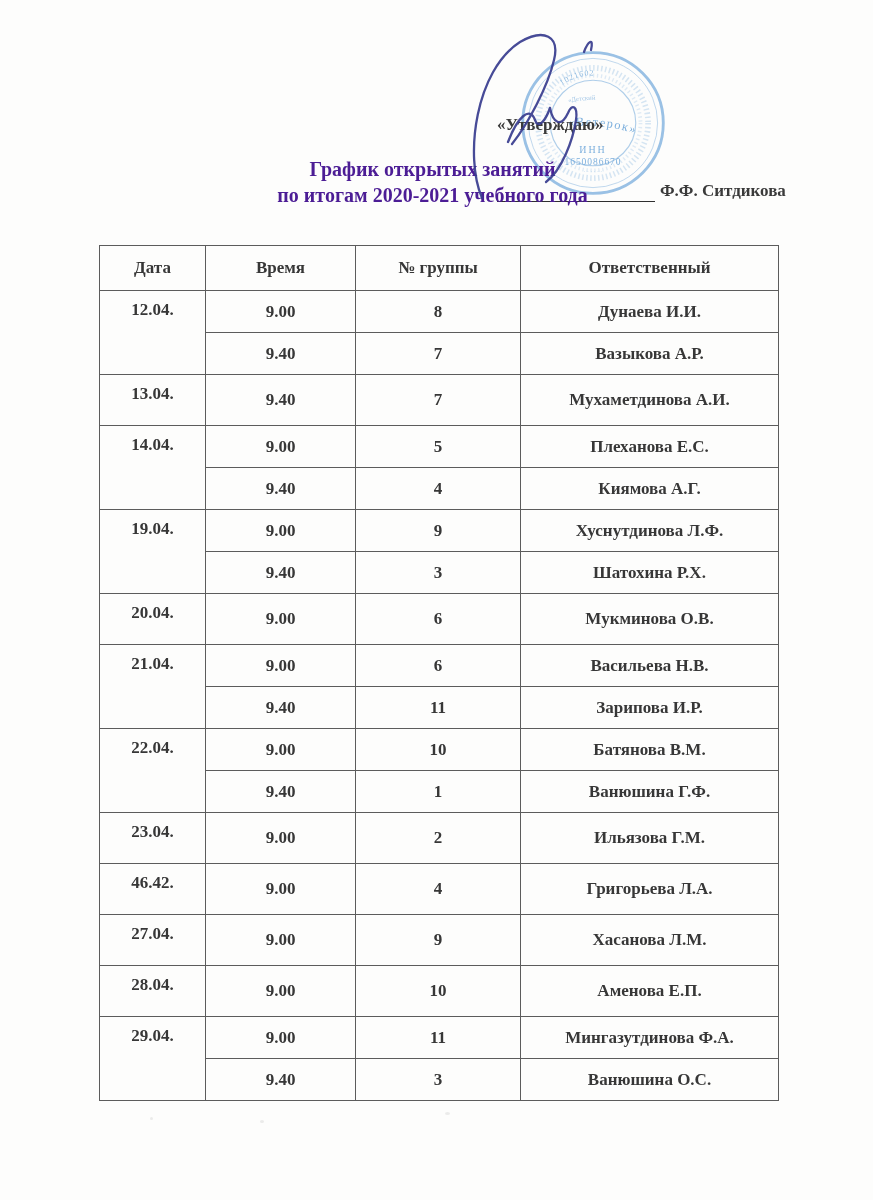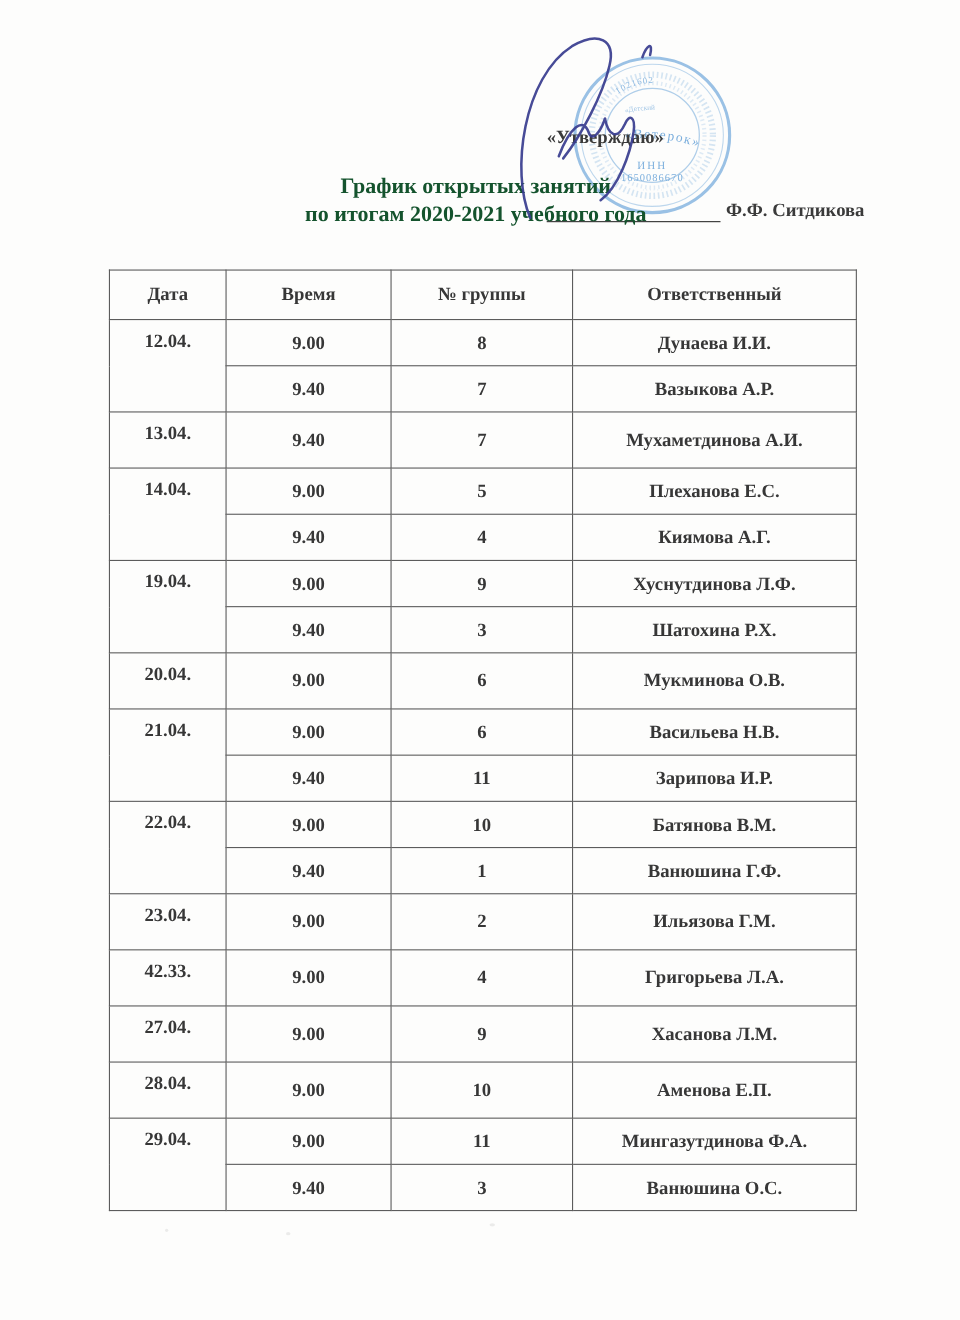--- a/index.html
+++ b/index.html
@@ -34,21 +34,21 @@
   
   .signature{
     position:absolute;left:462px;top:28px;width:165px;height:180px;
     z-index:4;pointer-events:none;
   }
 
   
   .doc-title{
     position:absolute;left:180px;top:156px;width:505px;
     text-align:center;font-weight:bold;font-size:20px;line-height:26px;
-    color:#14532d;z-index:3;
+    color:#4c1d95;z-index:3;
   }
 
   
   .schedule{
     position:absolute;left:99px;top:245px;width:679px;
     border-collapse:collapse;table-layout:fixed;
     font-weight:bold;font-size:17px;color:#373737;padding-left:38px;
   }
   .schedule col.c-date{width:106px;}
   .schedule col.c-time{width:150px;}
@@ -205,21 +205,21 @@
           <td class="group-cell">1</td>
           <td class="name-cell">Ванюшина Г.Ф.</td>
         </tr>
         <tr>
           <td class="date-cell" rowspan="1">23.04.</td>
           <td class="time-cell">9.00</td>
           <td class="group-cell">2</td>
           <td class="name-cell">Ильязова Г.М.</td>
         </tr>
         <tr>
-          <td class="date-cell" rowspan="1">42.33.</td>
+          <td class="date-cell" rowspan="1">46.42.</td>
           <td class="time-cell">9.00</td>
           <td class="group-cell">4</td>
           <td class="name-cell">Григорьева Л.А.</td>
         </tr>
         <tr>
           <td class="date-cell" rowspan="1">27.04.</td>
           <td class="time-cell">9.00</td>
           <td class="group-cell">9</td>
           <td class="name-cell">Хасанова Л.М.</td>
         </tr>

